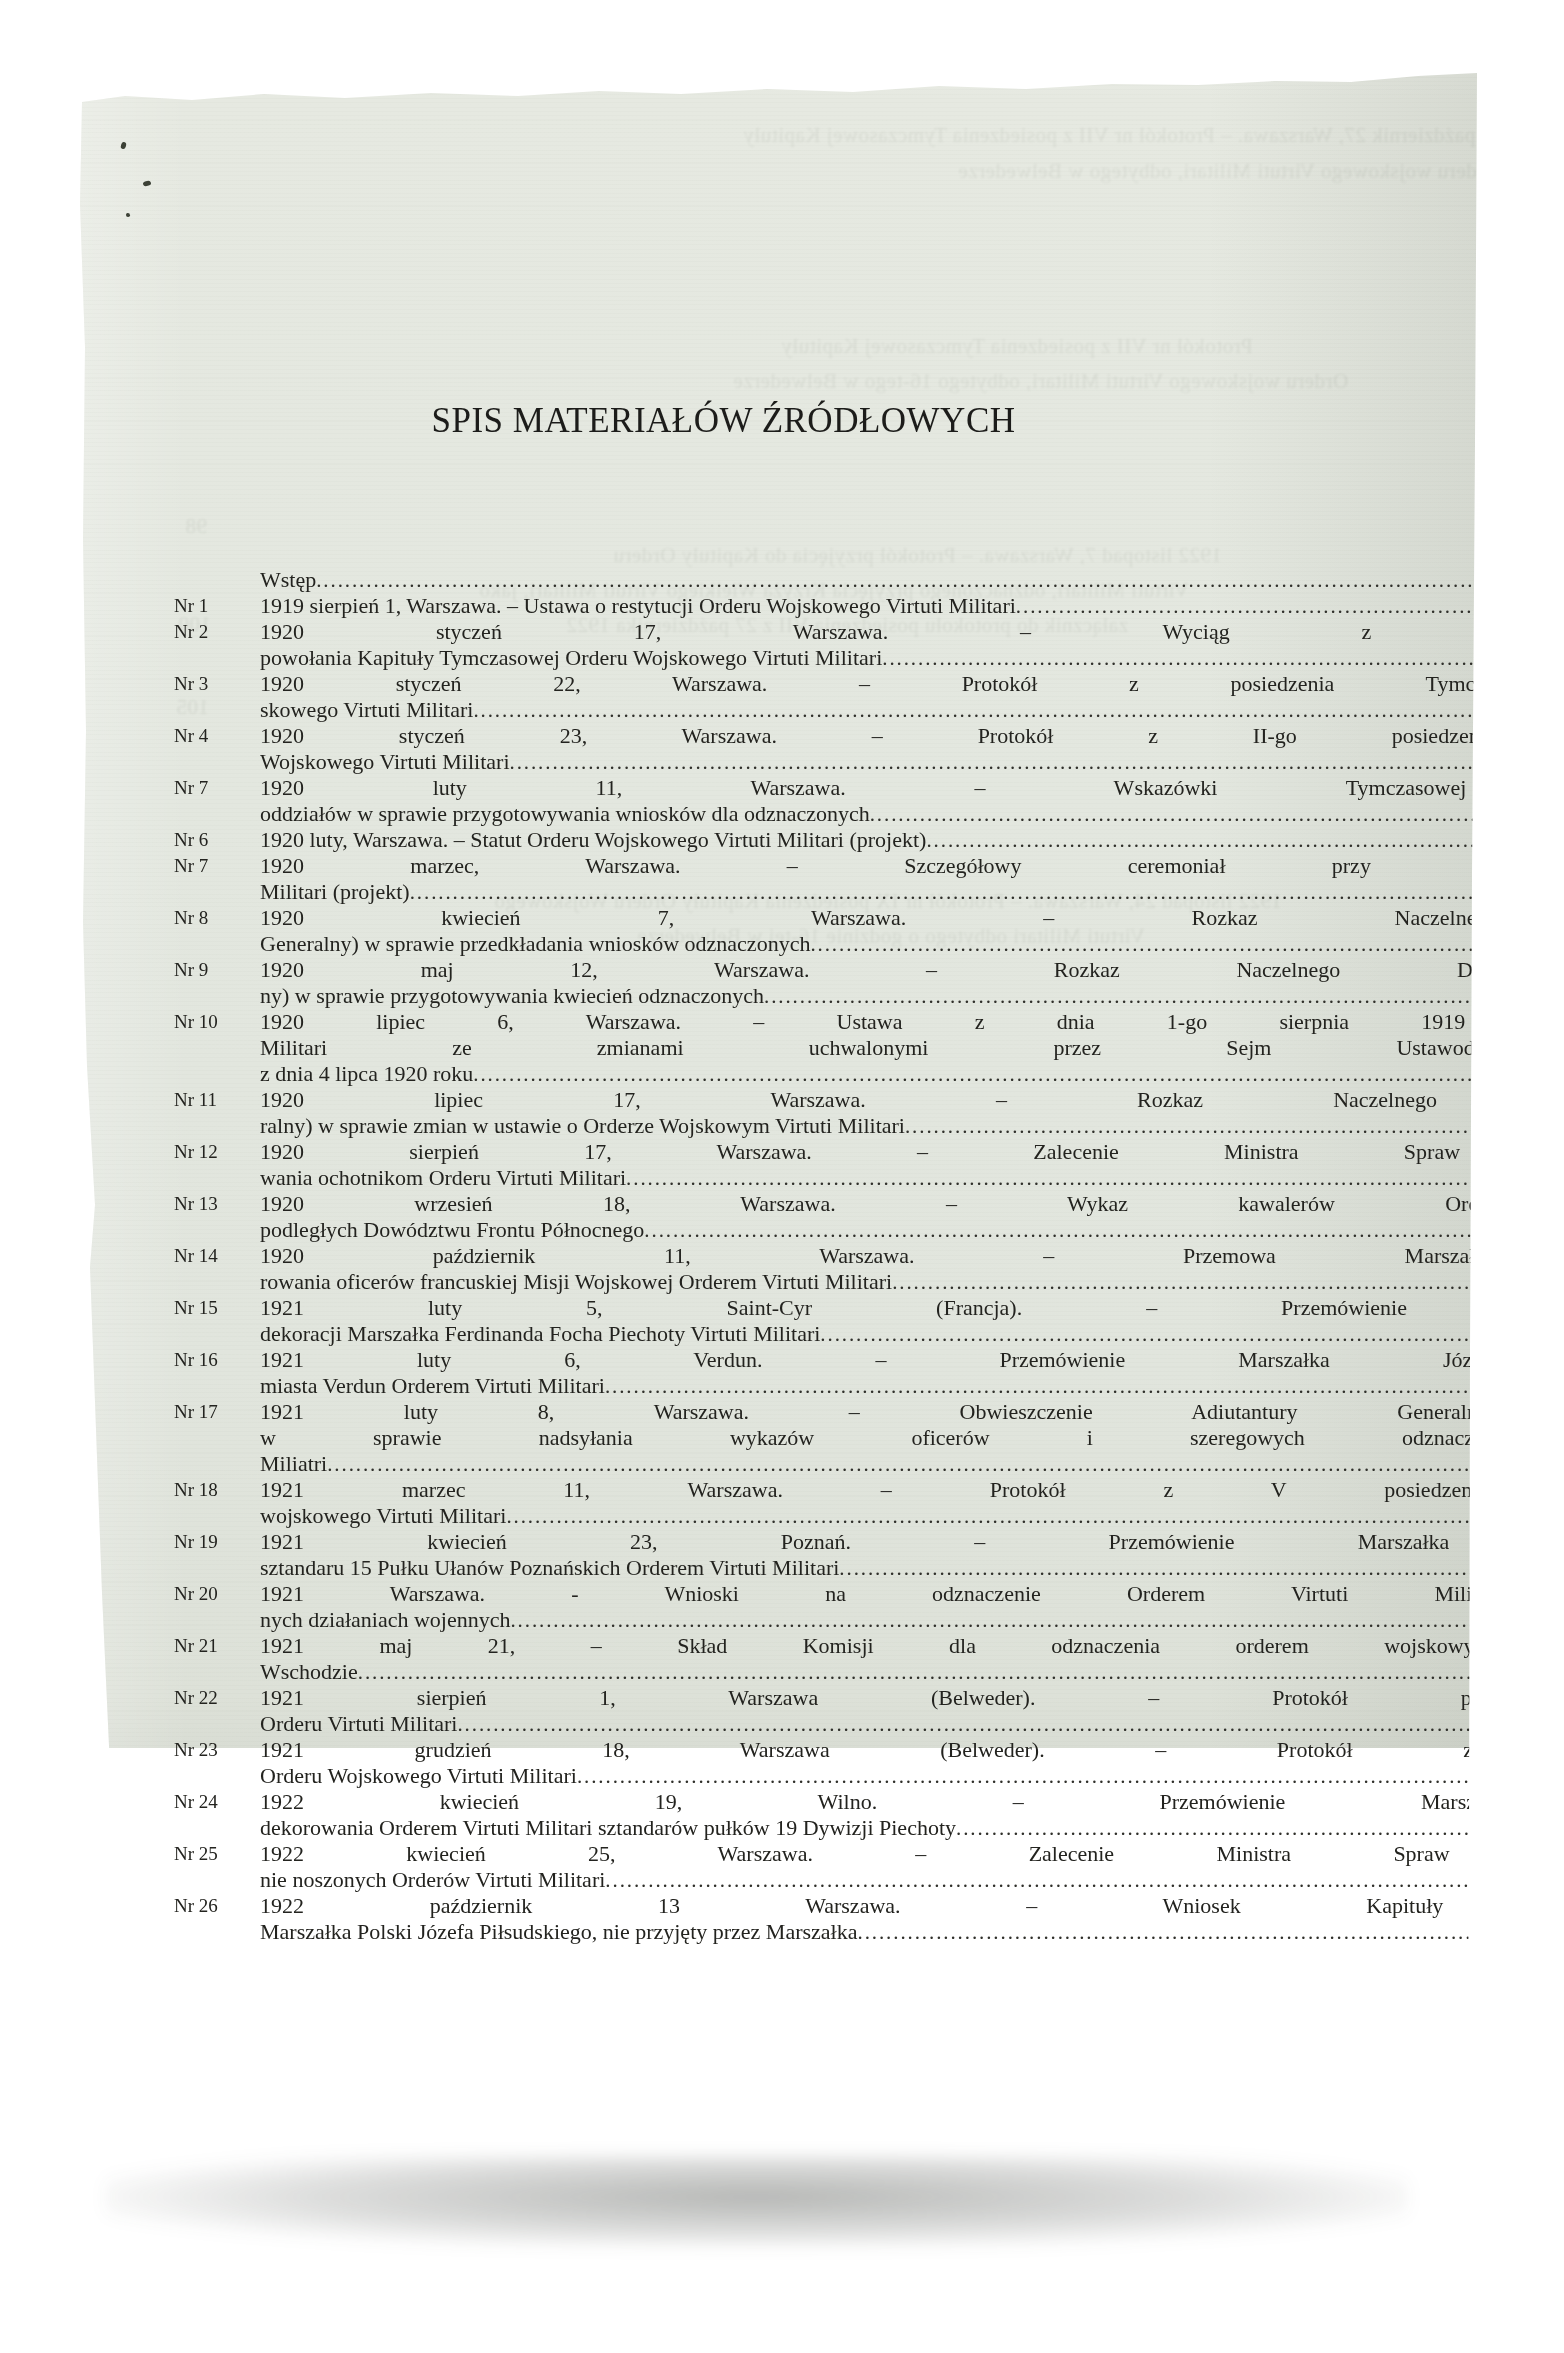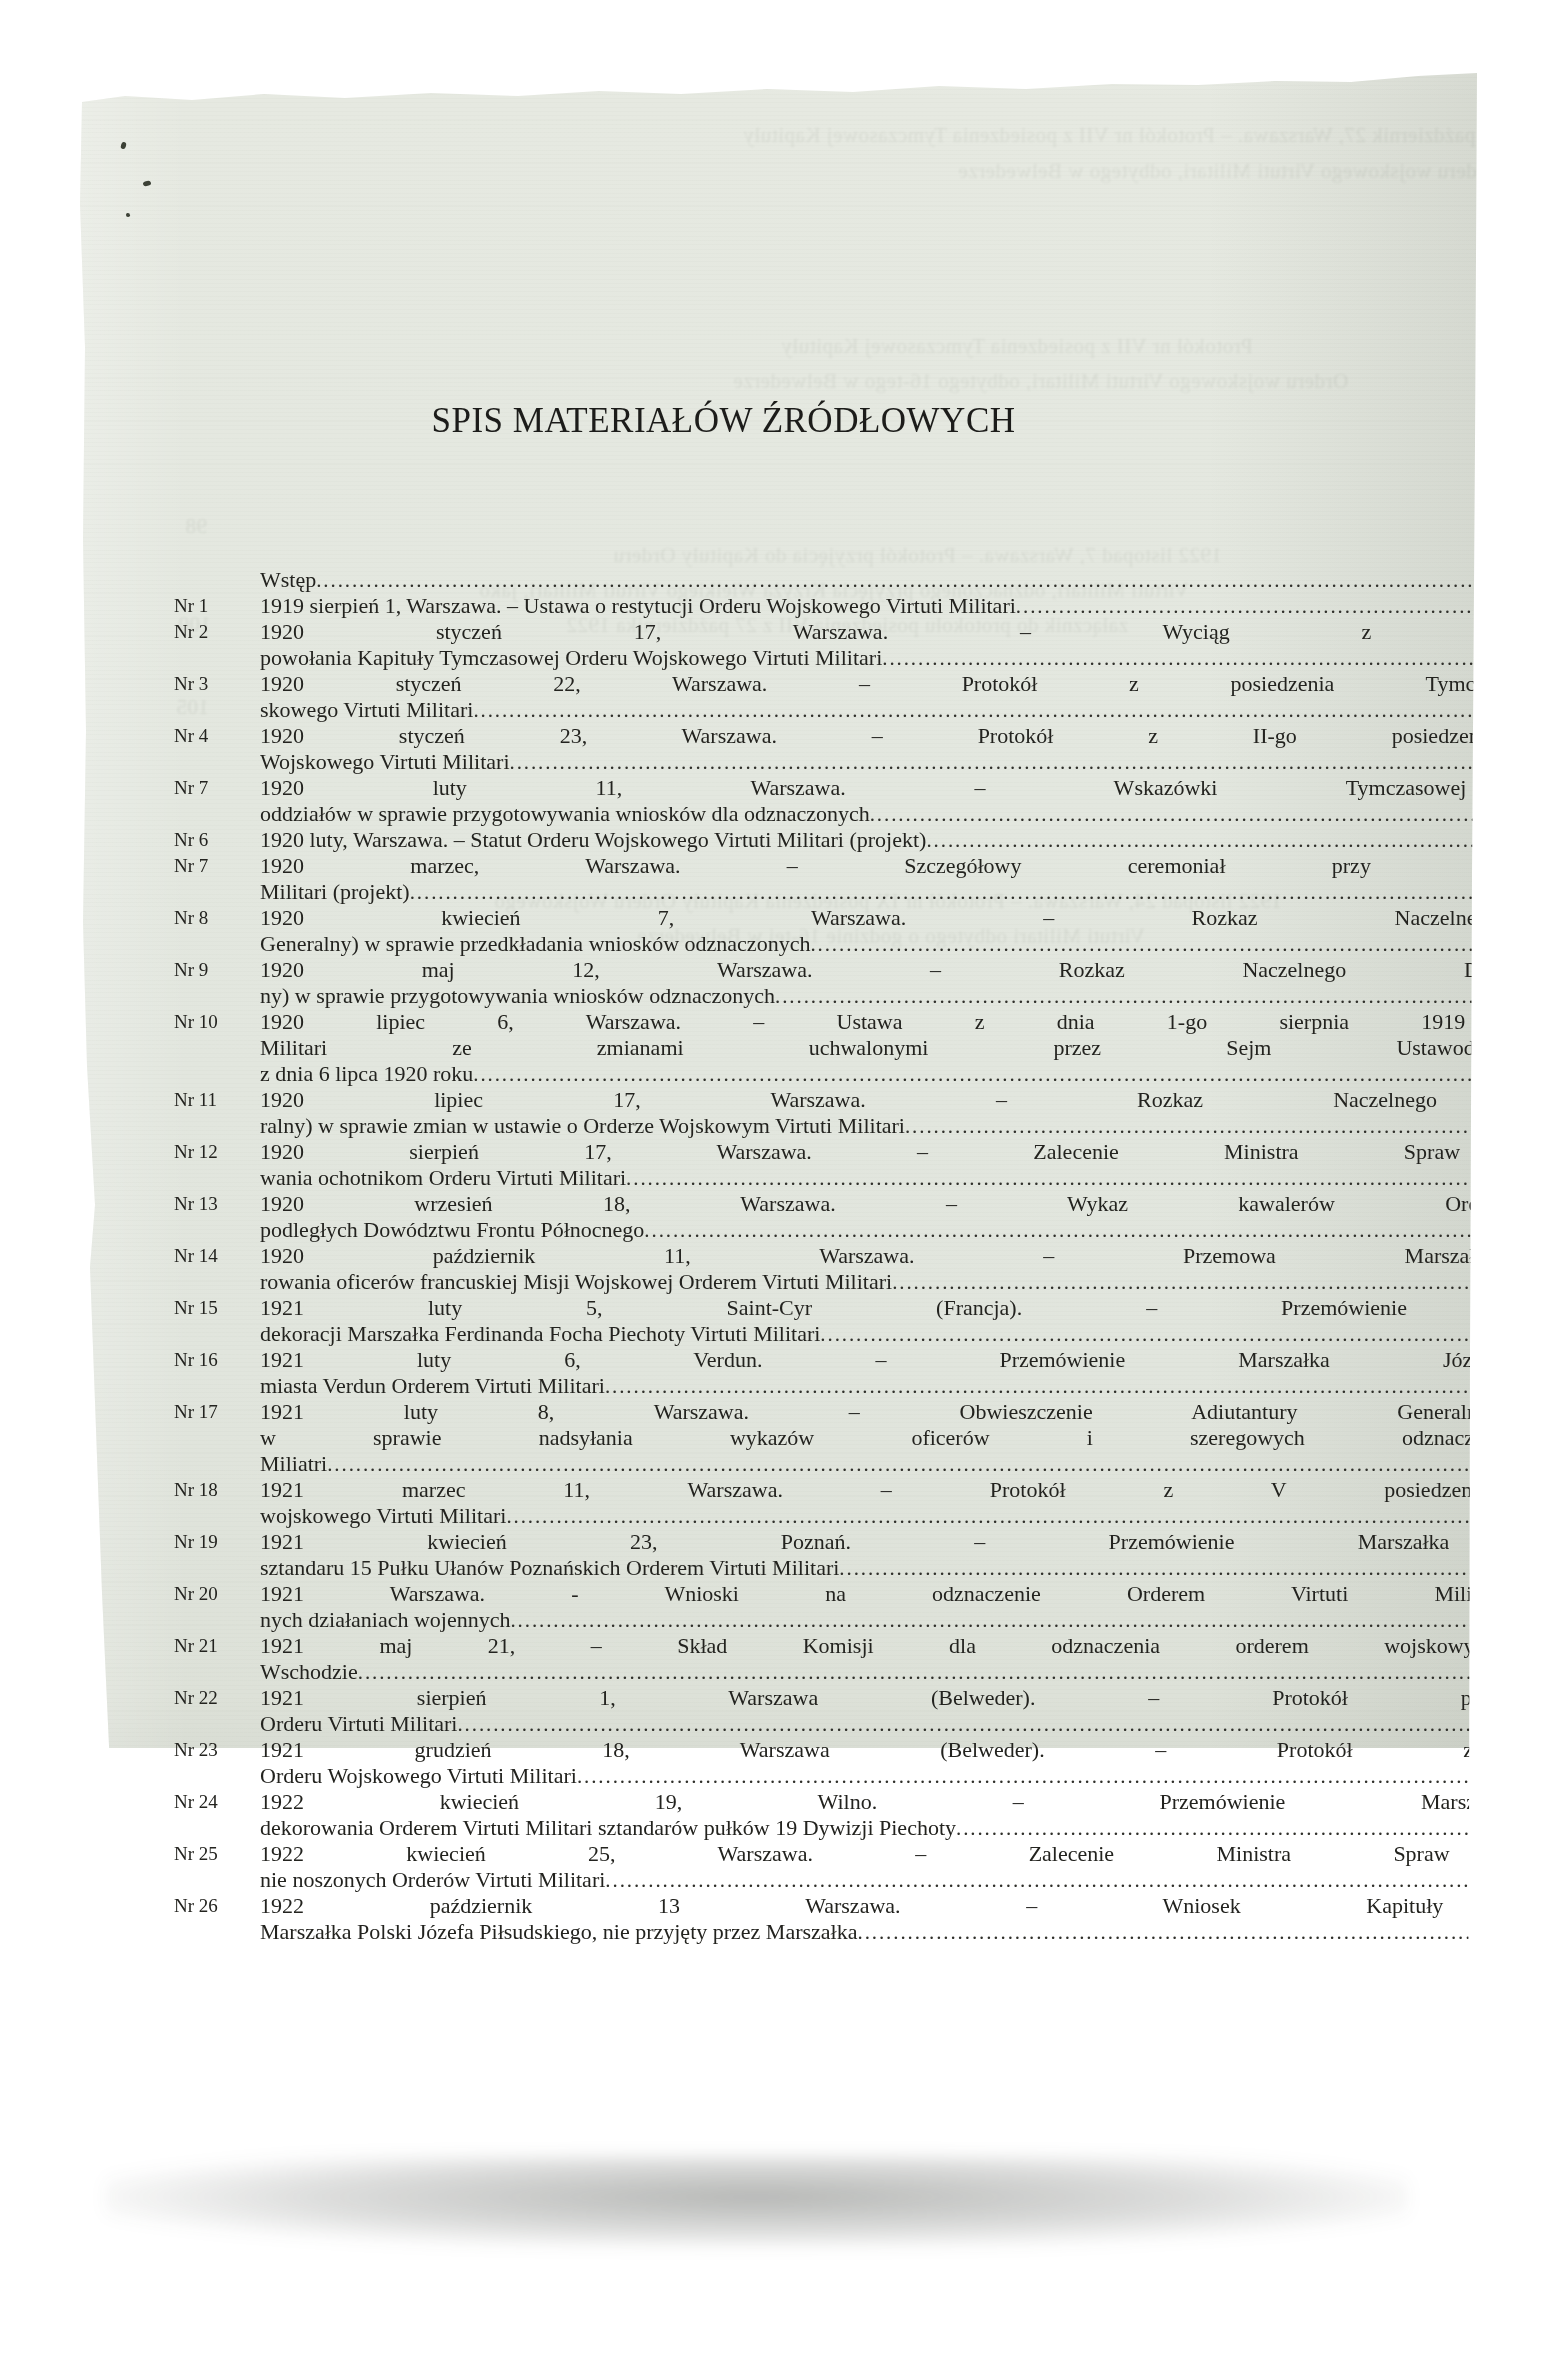--- a/index.html
+++ b/index.html
@@ -187,32 +187,32 @@
               <span class="ltext">Generalny) w sprawie przedkładania wniosków odznaczonych</span>
               <span class="leader"></span>
             </div>
           </div>
         </div>
         <div class="toc-row">
           <div class="cell-label">Nr 9</div>
           <div class="cell-text">
             <div class="jline">1920 maj 12, Warszawa. – Rozkaz Naczelnego Dowództwa Wojsk Polskich (Sztab General-</div>
             <div class="lline">
-              <span class="ltext">ny) w sprawie przygotowywania wniosków odznaczonych</span>
+              <span class="ltext">ny) w sprawie przygotowywania kwiecień odznaczonych</span>
               <span class="leader"></span>
             </div>
           </div>
         </div>
         <div class="toc-row">
           <div class="cell-label">Nr 10</div>
           <div class="cell-text">
             <div class="jline">1920 lipiec 6, Warszawa. – Ustawa z dnia 1-go sierpnia 1919 o Orderze Wojskowym Virtuti</div>
             <div class="jline">Militari ze zmianami uchwalonymi przez Sejm Ustawodawczy Rzeczypospolitej Polskiej</div>
             <div class="lline">
-              <span class="ltext">z dnia 6 lipca 1920 roku</span>
+              <span class="ltext">z dnia 4 lipca 1920 roku</span>
               <span class="leader"></span>
             </div>
           </div>
         </div>
         <div class="toc-row">
           <div class="cell-label">Nr 11</div>
           <div class="cell-text">
             <div class="jline">1920 lipiec 17, Warszawa. – Rozkaz Naczelnego Dowództwa Wojsk Polskich (Sztab Gene-</div>
             <div class="lline">
               <span class="ltext">ralny) w sprawie zmian w ustawie o Orderze Wojskowym Virtuti Militari</span>

